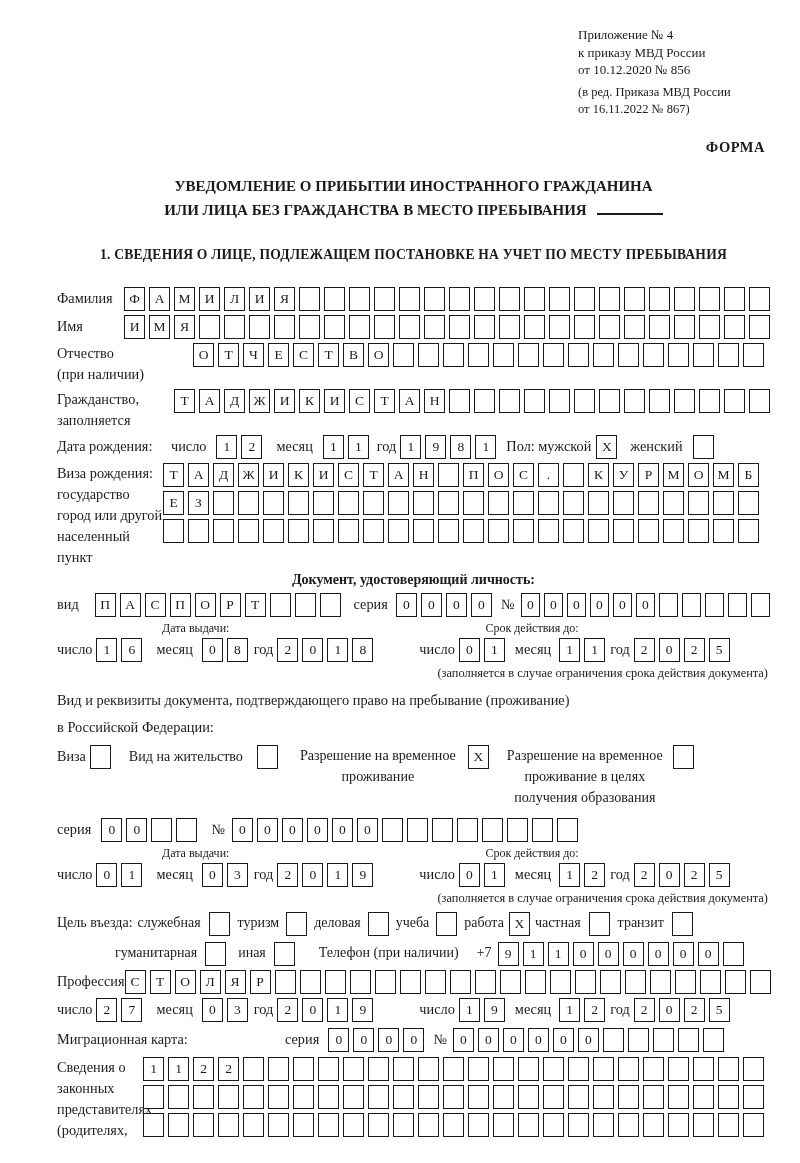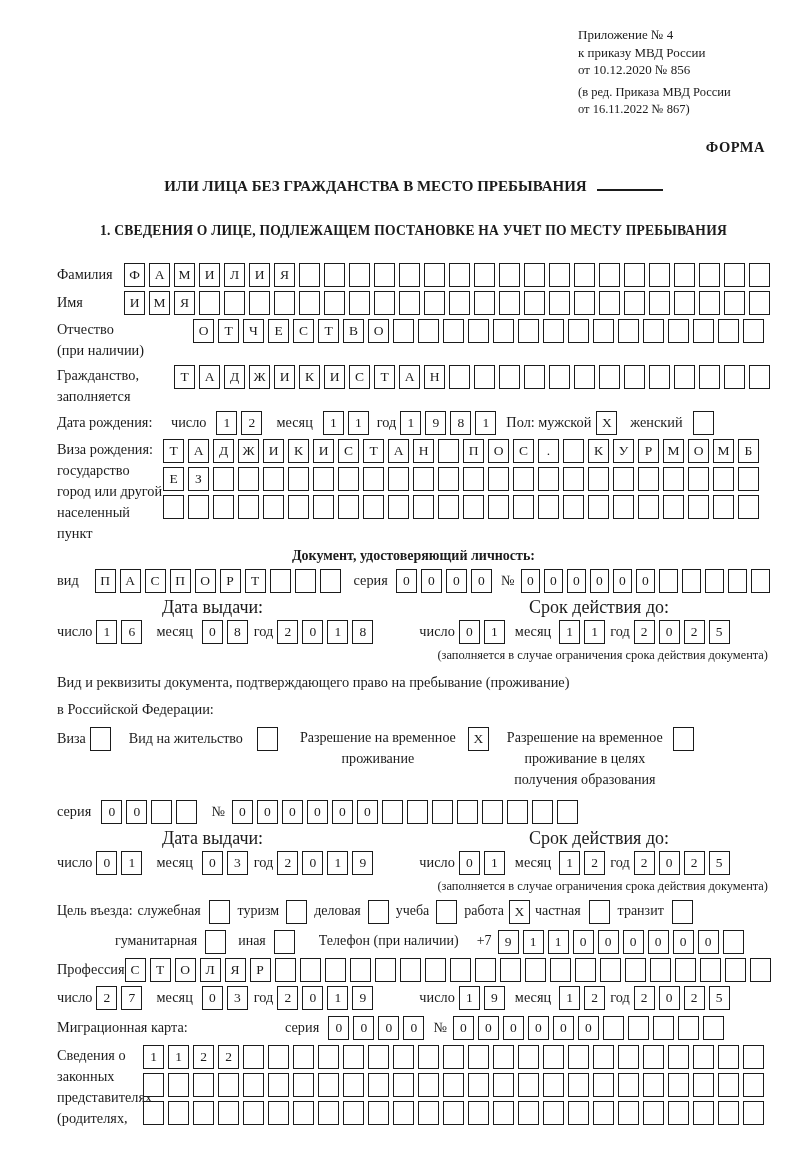--- a/index.html
+++ b/index.html
@@ -37,38 +37,39 @@
     display: inline-flex; align-items: center; justify-content: center;
     font-size: 13.5px; font-family: "Liberation Serif", serif;
   }
   .cellrow.sm .cell { width: 19.5px; }
   .cellrow.sm { gap: 3.5px; }
   .stack { display: flex; flex-direction: column; gap: 4px; }
 
   .center-bold { text-align: center; font-weight: bold; font-size: 14px; margin: 3px 0 5px 0; }
   .note-r { text-align: right; font-size: 12.4px; margin: 1px 2px 6px 0; }
   .intro { font-size: 14.4px; line-height: 27px; margin-top: 6px; }
-  .subhead { display: flex; font-size: 18px; margin: 4px 0 2px 0; gap: 10px; }
+  .subhead { display: flex; font-size: 12px; margin: 4px 0 2px 0; }
 </style>
 </head>
 <body>
 
 <div class="page">
 
   <div class="hdr-block">
     <div>Приложение № 4</div>
     <div>к приказу МВД России</div>
     <div>от 10.12.2020 № 856</div>
     <div class="amend">(в ред. Приказа МВД России</div>
     <div class="amend" style="margin-top:0">от 16.11.2022 № 867)</div>
   </div>
 
   <div class="forma">ФОРМА</div>
 
   <div class="title">
+    <div>УВЕДОМЛЕНИЕ О ПРИБЫТИИ ИНОСТРАННОГО ГРАЖДАНИНА</div>
     <div><span>ИЛИ ЛИЦА БЕЗ ГРАЖДАНСТВА В МЕСТО ПРЕБЫВАНИЯ</span><span class="blank-line"></span></div>
   </div>
 
   <div class="sec-head">1. СВЕДЕНИЯ О ЛИЦЕ, ПОДЛЕЖАЩЕМ ПОСТАНОВКЕ НА УЧЕТ ПО МЕСТУ ПРЕБЫВАНИЯ</div>
 
   <div class="frow" style="margin-top:24px">
     <span class="lbl" style="width:73px">Фамилия</span>
     <span class="cellrow">
         <span class="cell">Ф</span>
         <span class="cell">А</span>

